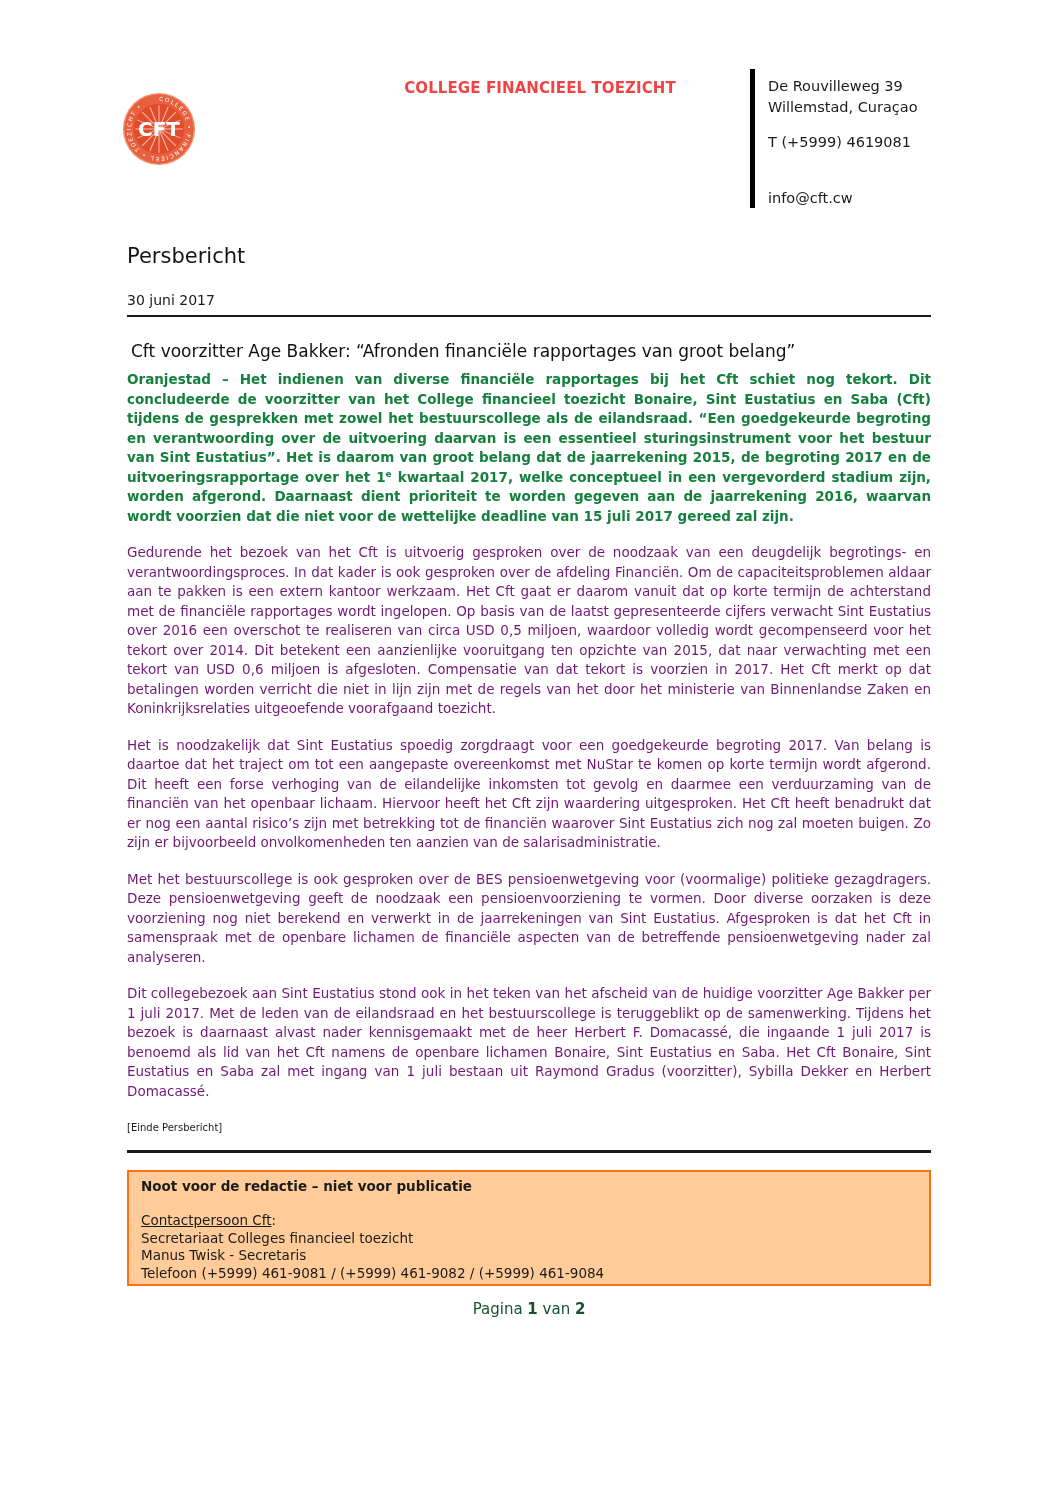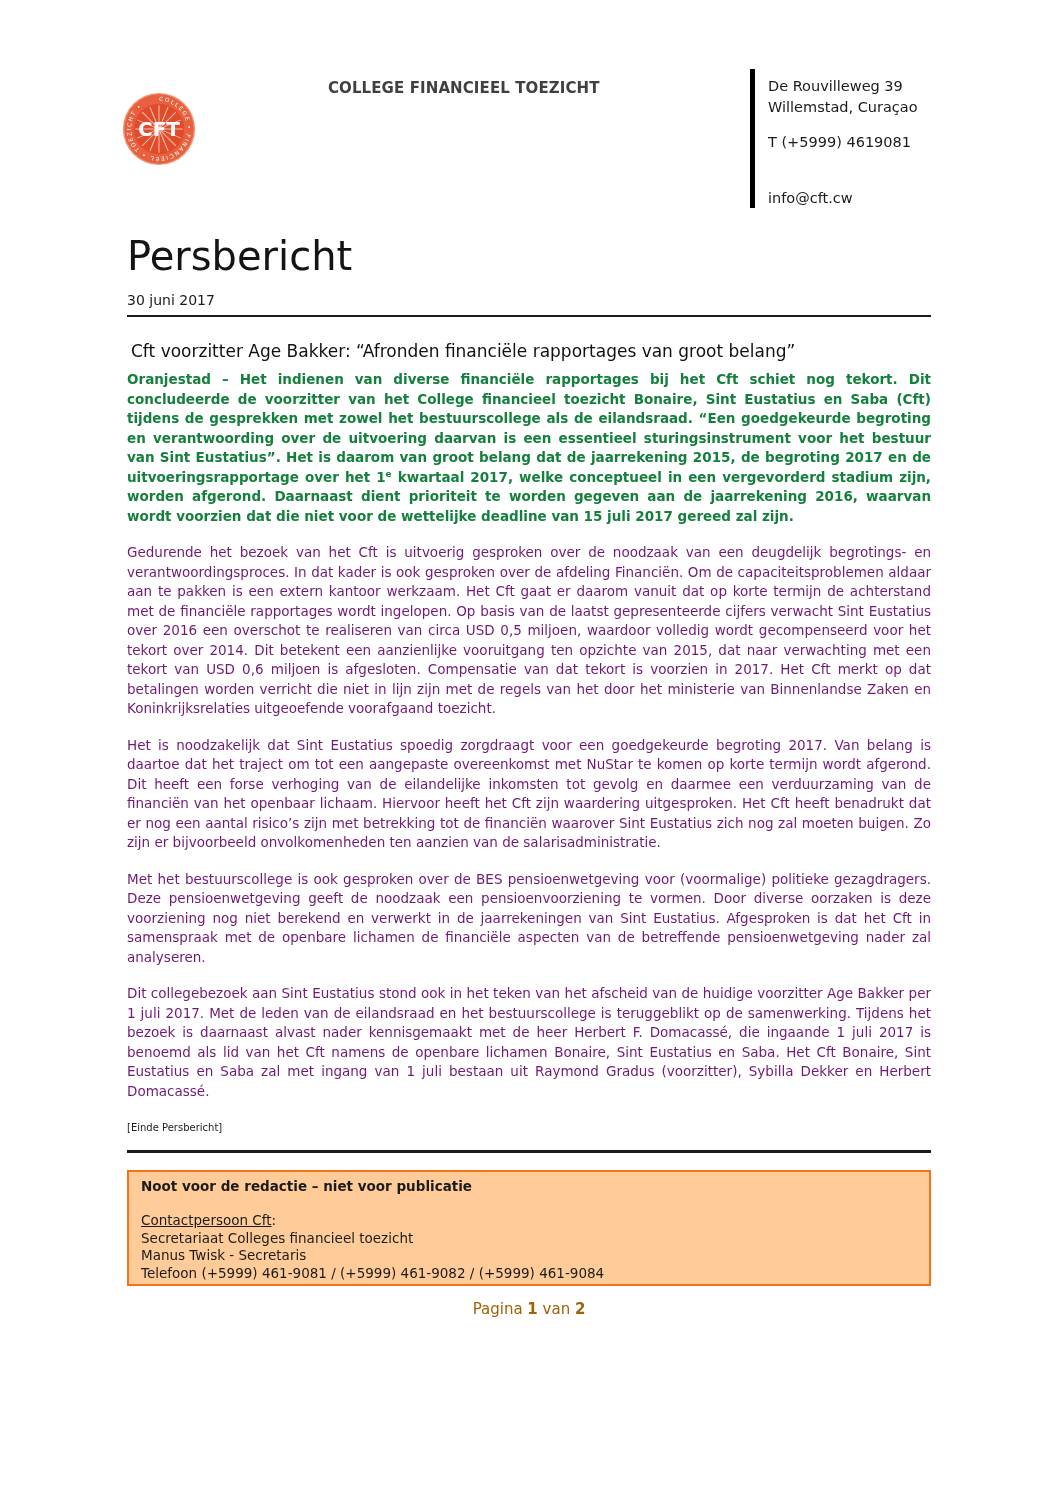--- a/index.html
+++ b/index.html
@@ -7,31 +7,31 @@
     position:relative;
     width:1058px;height:1497px;
     background:#ffffff;
     font-family:"DejaVu Sans","Liberation Sans",sans-serif;
     color:#1b1b1b;
     overflow:hidden;
   }
   
   .logo{position:absolute;left:121px;top:91px;width:76px;height:76px;}
   .org-name{
-    position:absolute;left:328px;top:79px;width:400px;
-    text-align:left;font-weight:bold;font-size:15px;color:#404040;
+    position:absolute;left:340px;top:79px;width:400px;
+    text-align:center;font-weight:bold;font-size:15px;color:#ef4444;
     letter-spacing:0.1px;
   }
   .header-divider{position:absolute;left:750px;top:69px;width:5px;height:139px;background:#000;}
   .address-block{position:absolute;left:768px;top:76px;font-size:14.5px;line-height:21px;color:#1b1b1b;}
   .address-block .phone{margin-top:14px;}
   .address-block .email{margin-top:35px;}
   
   .content{position:absolute;left:127px;top:238px;width:804px;}
-  .doc-title{font-size:40px;font-weight:400;line-height:36px;margin:0;color:#141414;}
+  .doc-title{font-size:21px;font-weight:400;line-height:36px;margin:0;color:#141414;}
   .doc-date{font-size:14px;line-height:20px;margin-top:16px;}
   .rule{border:none;border-top:2px solid #1a1a1a;margin:5px 0 0;height:0;}
   .headline{
     font-size:17px;line-height:27px;font-weight:normal;
     text-align:justify;margin:21px 4px 0;color:#111;
   }
   .body-par{
     font-size:13.5px;line-height:19.5px;text-align:justify;
     margin:17px 0 0;color:#701a75;
   }
@@ -45,21 +45,21 @@
     background:#FFCC99;
     border:2px solid #f97316;
     padding:6px 12px 2px 12px;
     font-size:13.5px;line-height:17.5px;
   }
   .note-title{font-weight:bold;}
   .note-spacer{height:17px;}
   .contact-label{text-decoration:underline;}
   
   .page-footer{
-    margin-top:14px;text-align:center;font-size:15px;color:#a16207;
+    margin-top:14px;text-align:center;font-size:15px;color:#14532d;
   }
   .page-footer b{font-weight:bold;}
 </style>
 </head>
 <body>
 
 <div class="page">
 
   <div class="logo">
     <svg width="76" height="76" viewBox="0 0 80 80">

